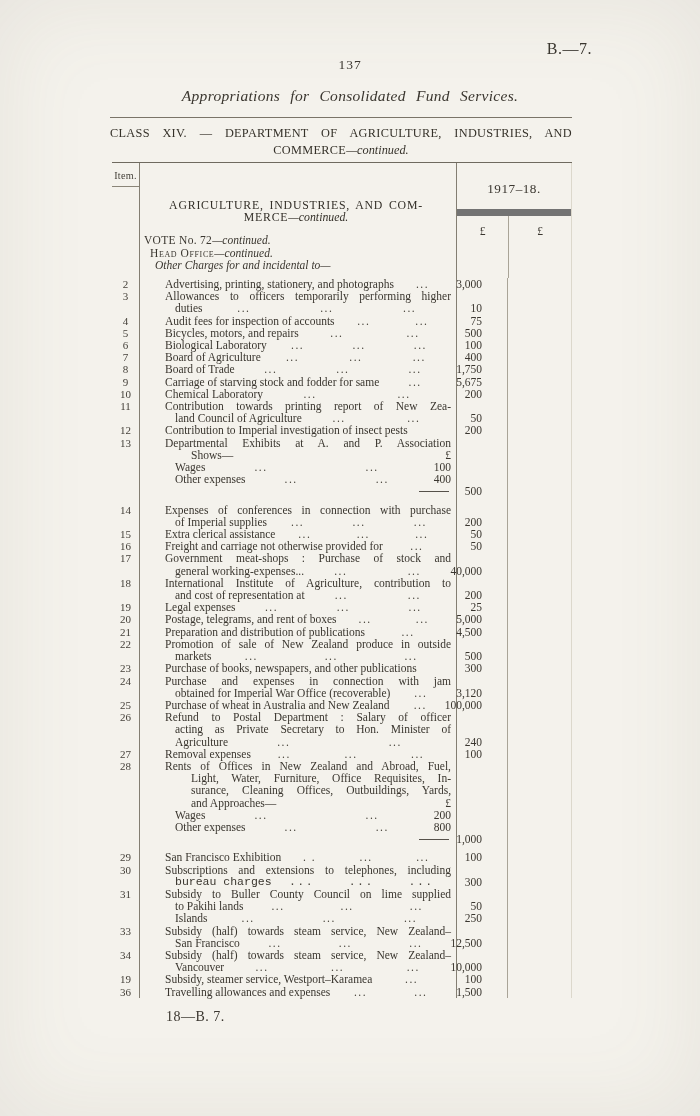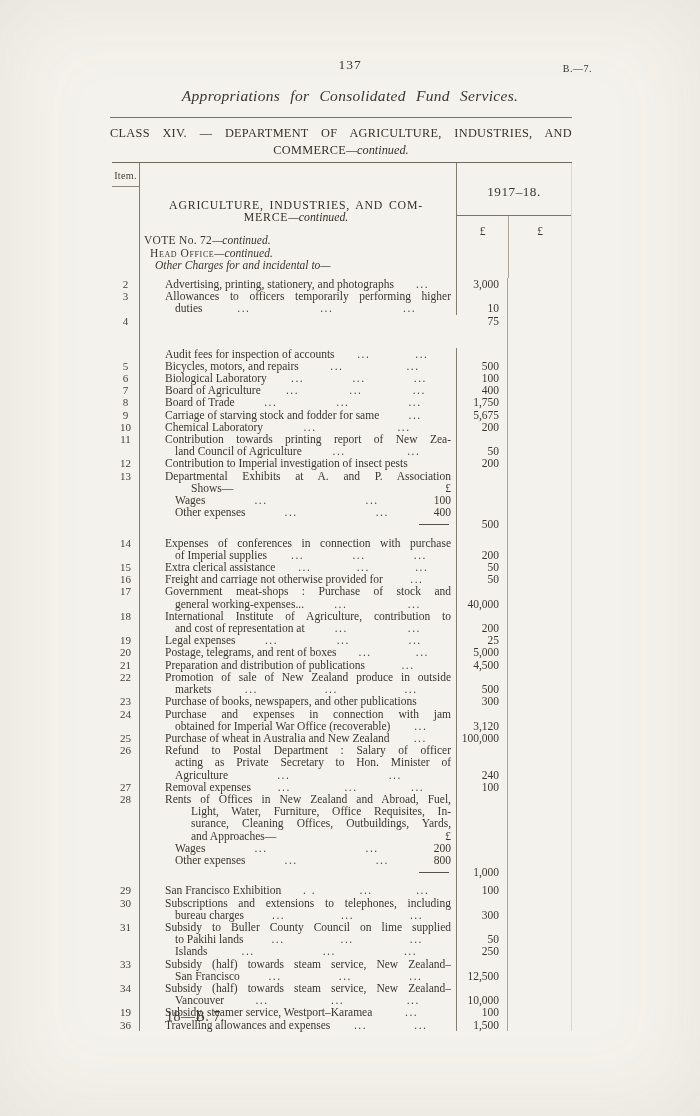--- a/index.html
+++ b/index.html
@@ -5,54 +5,54 @@
   html,body{margin:0;padding:0;background:#e9e7e1;}
   .page{
     position:relative;width:700px;height:1116px;overflow:hidden;
     background:#f4f2ec;
     box-shadow:inset 0 0 90px rgba(115,105,85,0.10);
     font-family:"Liberation Serif","DejaVu Serif",serif;
     color:#3a362f;
   }
   
   .pagenum{position:absolute;top:57px;left:0;width:700px;text-align:center;font-size:13.5px;letter-spacing:1px;}
-  .docref{position:absolute;top:63px;right:108px;font-size:10px;letter-spacing:.5px;}
+  .docref{position:absolute;top:40px;right:108px;font-size:16px;letter-spacing:.5px;}
   .running-title{position:absolute;top:87px;left:0;width:700px;text-align:center;font-style:italic;font-size:15.5px;word-spacing:6px;letter-spacing:.3px;}
   .toprule{position:absolute;top:117px;left:110px;width:462px;border-top:1.3px solid #7a7468;}
   .classhead{position:absolute;top:126px;left:110px;width:462px;font-size:12.3px;letter-spacing:.3px;color:#353129;}
   .classhead .l1{text-align:justify;text-align-last:justify;word-spacing:2px;white-space:nowrap;}
   .classhead .l2{text-align:center;margin-top:2px;}
   .it{font-style:italic;letter-spacing:0;}
   
   .apptable{position:absolute;top:162px;left:112px;width:460px;border-top:1.4px solid #6f6a5f;font-size:11.5px;}
   .line{display:grid;grid-template-columns:28px 317px 51px 64px;line-height:12.2px;}
   .ci,.cd,.c1,.c2,.mhead{box-sizing:border-box;min-height:12.2px;}
   .ci{border-right:1px solid #837e72;text-align:center;font-size:11px;color:#45413a;}
   .cd{border-right:1px solid #837e72;display:flex;align-items:baseline;padding-right:5px;}
-  .c1{border-right:1px solid #a9a497;display:flex;justify-content:flex-end;padding-right:8px;white-space:nowrap;text-align:center;}
+  .c1{border-right:1px solid #a9a497;display:flex;justify-content:flex-end;padding-right:25px;white-space:nowrap;text-align:center;}
   .c2{border-right:1px solid #dcd8cc;}
   .gap{padding-bottom:6px;}
   .lt{white-space:pre;}
   .fill{flex:1;white-space:normal;text-align:justify;text-align-last:justify;}
   .dots{flex:1;text-align:center;letter-spacing:1.5px;color:#4a463e;white-space:pre;}
   .sub{margin-left:6px;}
   .sub.push{margin-left:auto;}
   .total-rule{margin-left:auto;margin-right:2px;width:30px;height:0;border-top:1.2px solid #56514a;align-self:center;}
   
   .hrow{height:115px;}
   .ihead{padding-top:7px;font-size:10.2px;letter-spacing:.3px;}
   .irule{margin-top:4px;border-top:1px solid #8a8578;}
   .dhead{display:block;padding:36px 4px 0 0;}
   .dhead .h1,.dhead .h2{text-align:center;letter-spacing:.8px;word-spacing:2px;font-size:11.8px;color:#332f28;}
   .dhead .h2{margin-bottom:11px;}
   .vote{padding-left:4px;letter-spacing:.3px;}
   .office{padding-left:10px;font-variant:small-caps;letter-spacing:.6px;}
   .charges{padding-left:15px;font-style:italic;}
   .mhead{grid-column:3/5;border-right:1px solid #dcd8cc;display:flex;flex-direction:column;}
-  .year{height:53px;display:flex;align-items:center;justify-content:center;font-size:13.2px;letter-spacing:.5px;border-bottom:1px solid #737373;box-sizing:border-box;padding-top:6px;}
+  .year{height:53px;display:flex;align-items:center;justify-content:center;font-size:13.2px;letter-spacing:.5px;border-bottom:7px solid #737373;box-sizing:border-box;padding-top:6px;}
   .curr{flex:1;display:flex;}
   .curr .cl{width:51px;text-align:center;padding-top:9px;}
   .curr .cr{flex:1;border-left:1px solid #a9a497;text-align:center;padding-top:9px;}
   
   .footer{position:absolute;top:1009px;left:166px;font-size:14px;letter-spacing:.5px;}
 </style>
 </head>
 <body>
 
 <div class="page">
@@ -112,21 +112,21 @@
           <div class="lt">duties</div>
           <div class="dots">...</div>
           <div class="dots">...</div>
           <div class="dots">...</div>
         </div>
         <div class="c1">10</div>
         <div class="c2"></div>
       </div>
       <div class="line">
         <div class="ci">4</div>
-        <div class="cd" style="padding-left: 25px; margin-top: 33px;">
+        <div class="cd" style="padding-left: 25px;">
           <div class="lt">Audit fees for inspection of accounts</div>
           <div class="dots">...</div>
           <div class="dots">...</div>
         </div>
         <div class="c1">75</div>
         <div class="c2"></div>
       </div>
       <div class="line">
         <div class="ci">5</div>
         <div class="cd" style="padding-left: 25px;">
@@ -534,21 +534,21 @@
       <div class="line">
         <div class="ci">30</div>
         <div class="cd" style="padding-left: 25px;">
           <div class="lt fill">Subscriptions and extensions to telephones, including</div>
         </div>
         <div class="c1"></div>
         <div class="c2"></div>
       </div>
       <div class="line">
         <div class="ci"></div>
-        <div class="cd" style="padding-left: 35px;">
+        <div class="cd" style="padding-left: 35px; font-family: Liberation Mono, monospace;">
           <div class="lt">bureau charges</div>
           <div class="dots">...</div>
           <div class="dots">...</div>
           <div class="dots">...</div>
         </div>
         <div class="c1">300</div>
         <div class="c2"></div>
       </div>
       <div class="line">
         <div class="ci">31</div>

